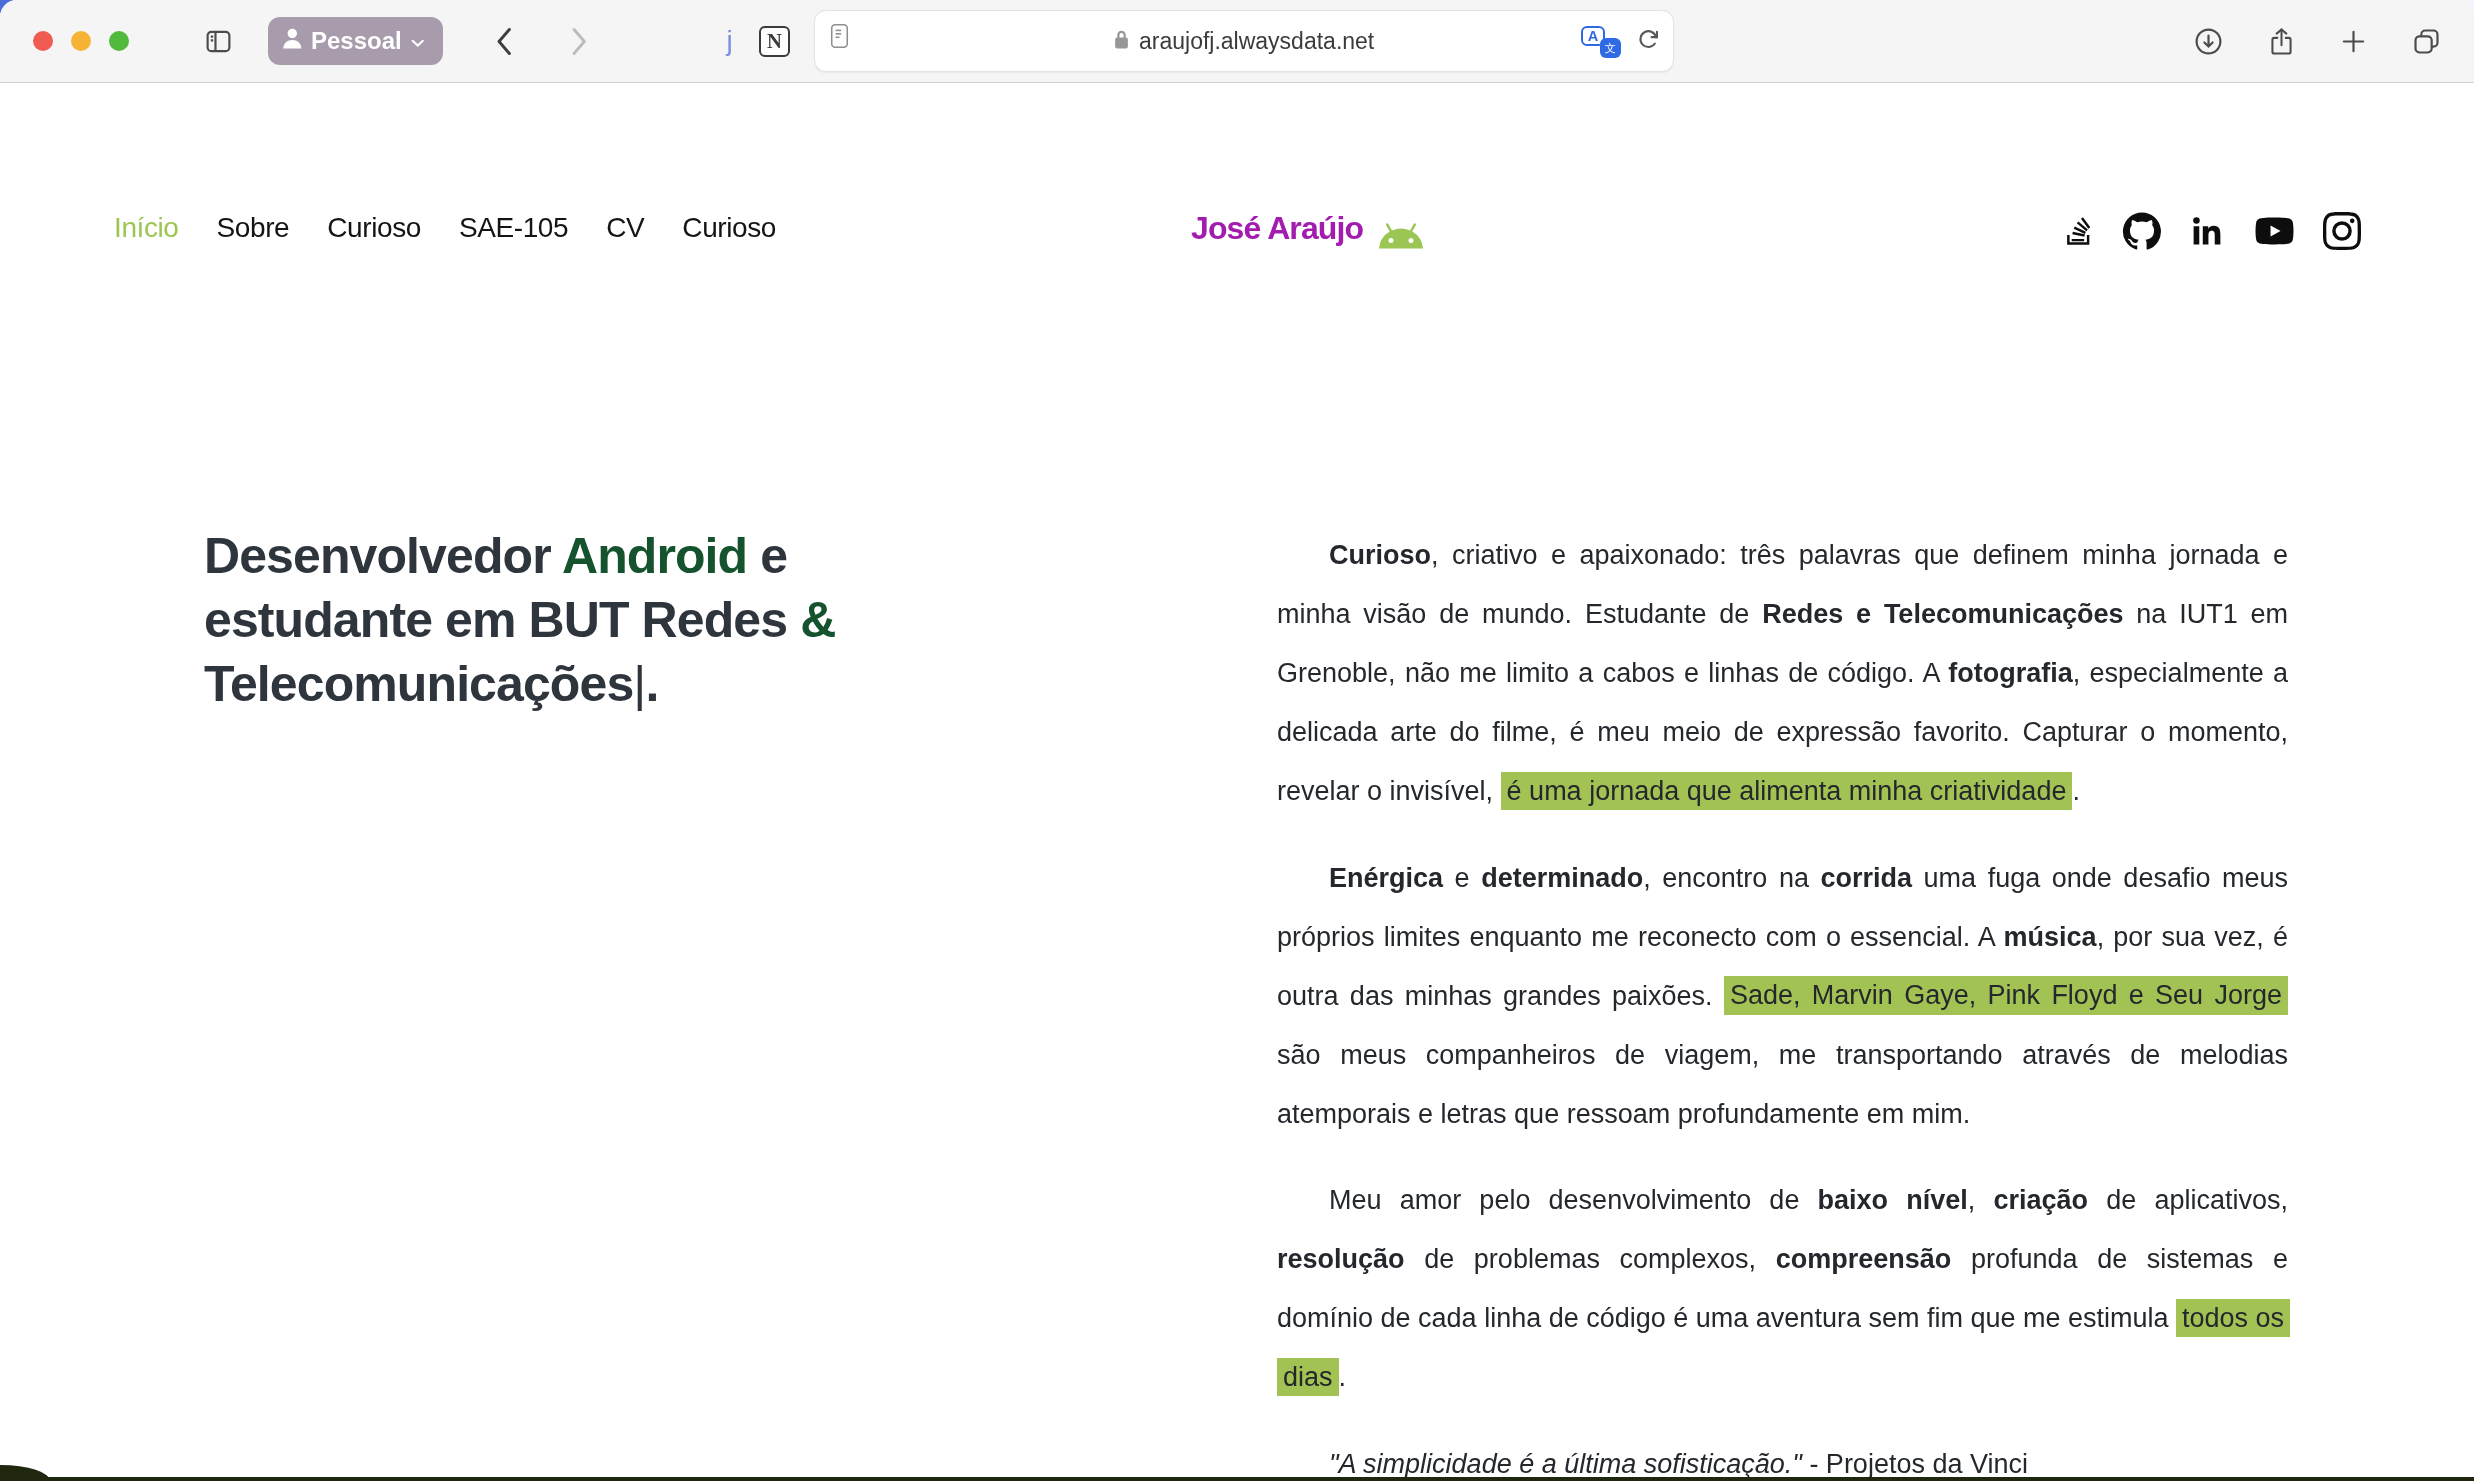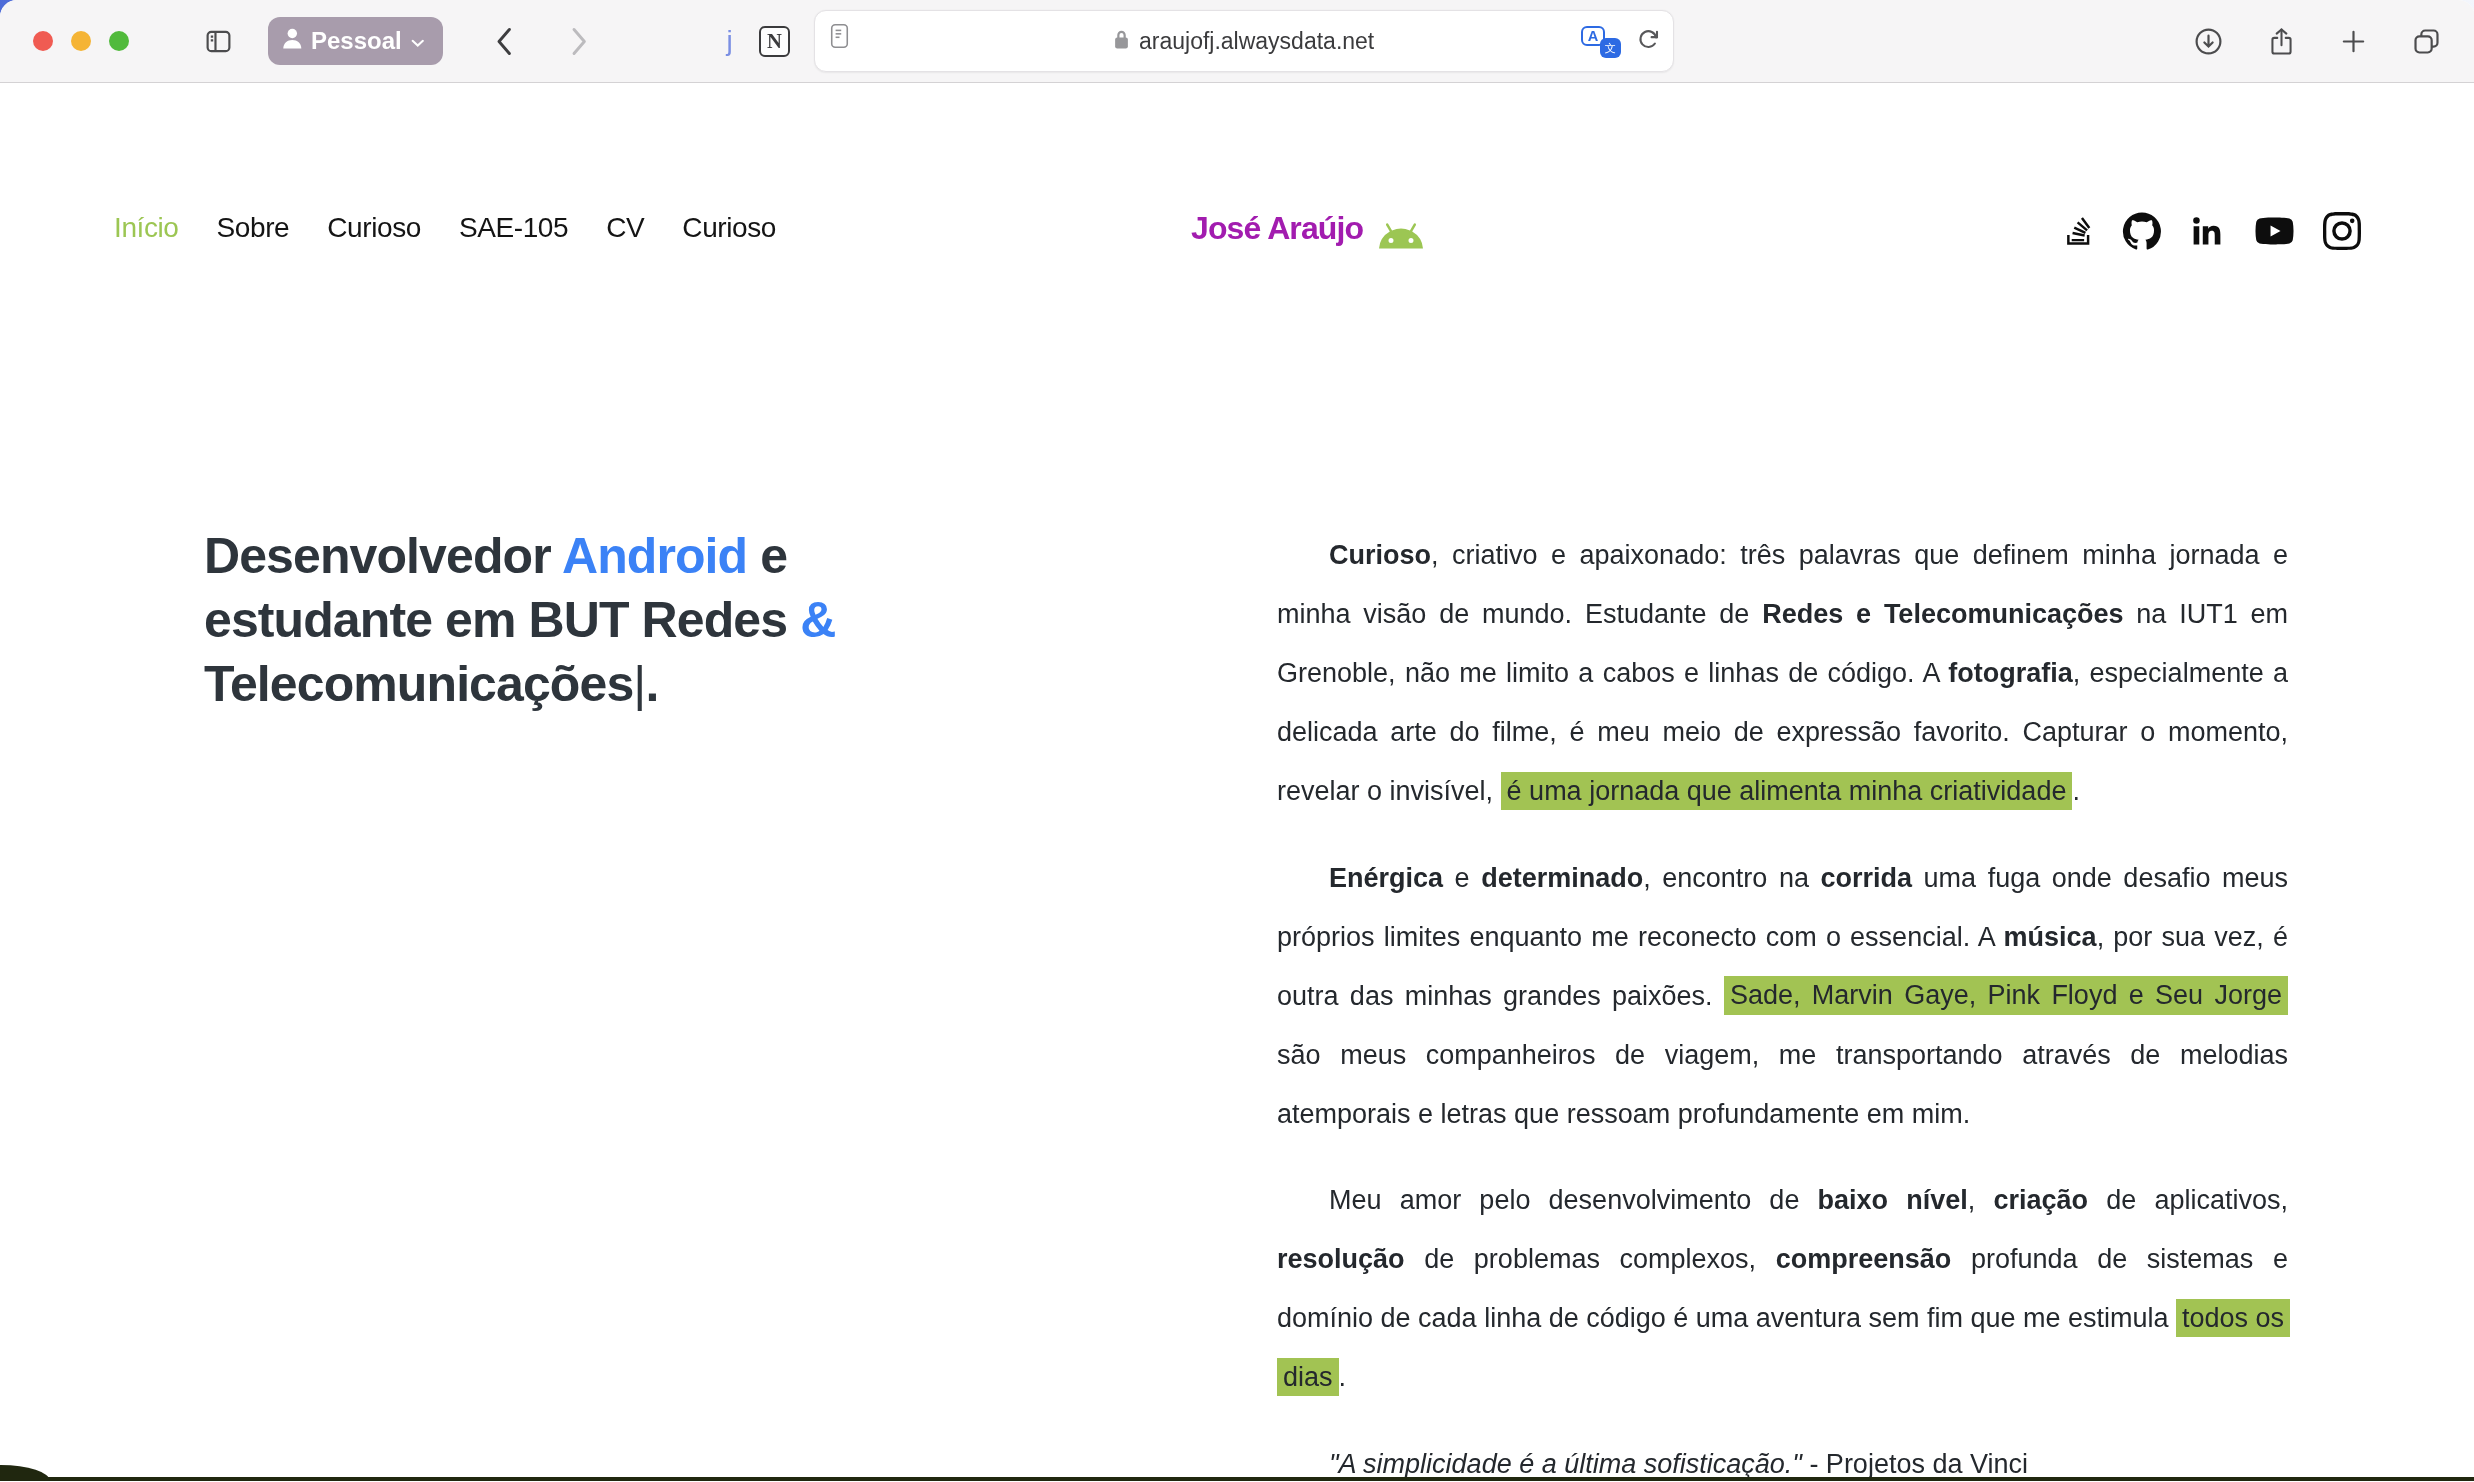--- a/index.html
+++ b/index.html
@@ -65,21 +65,21 @@
   .site-title .name { font-size:32px; font-weight:700; letter-spacing:-0.9px; color:#a21caf; }
   .android-icon { width:48px; height:38px; color:#9cc653; margin-top:5.2px; }
 
   .socials { position:absolute; right:114px; top:129px; display:flex; align-items:center; gap:26px; color:#0d0d0d; }
   .socials svg { display:block; }
 
   .hero {
     position:absolute; left:204px; top:441px; width:788px;
     font-size:50px; font-weight:700; line-height:64px; letter-spacing:-0.9px; color:#2e353c;
   }
-  .hero .accent { color:#3b82f6; }
+  .hero .accent { color:#14532d; }
   .hero .cursor { font-weight:400; color:#2e353c; }
 
   .about { position:absolute; left:1277px; top:443px; width:1011px; }
   .about p {
     font-size:27px; line-height:59px; color:#24282d;
     text-align:justify; text-indent:52px; margin-bottom:27.5px;
   }
   .about .b { font-weight:700; }
   .about .hl {
     background:#a2c353; padding:4.3px 6px;

